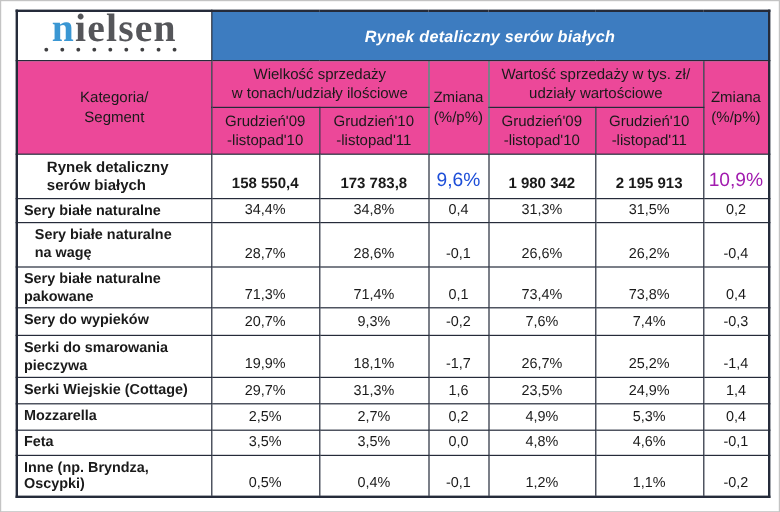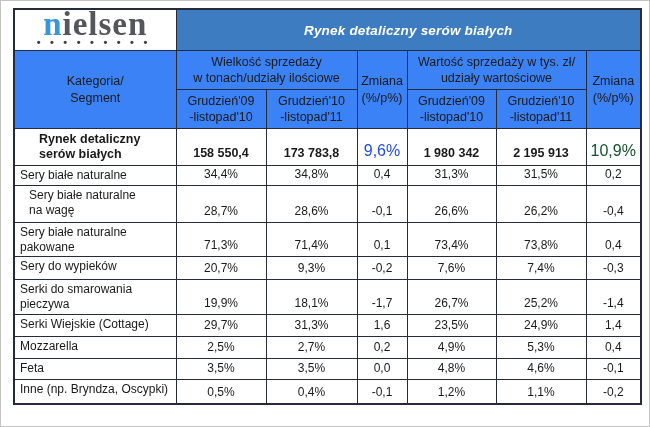--- a/index.html
+++ b/index.html
@@ -57,41 +57,42 @@
     font-style: italic;
     text-align: center;
     vertical-align: middle;
     letter-spacing: 0.2px;
   }
 
   
   tr.hdr-grp { height: 39px; }
   tr.hdr-period { height: 39px; }
   tr.hdr-grp th, tr.hdr-period th {
-    background: #3b82f6;
+    background: #ec4899;
     font-weight: normal;
     font-size: 12.5px;
     text-align: center;
     vertical-align: middle;
     white-space: pre-line;
     line-height: 1.3;
   }
   th.cat { font-size: 13px; }
   th.chgh { font-size: 12.5px; }
   th.per { font-size: 12px; }
 
   
   td.lbl {
     background: #ffffff;
     font-size: 12px;
     text-align: left;
     vertical-align: top;
     padding: 2px 3px 2px 5px;
     white-space: pre-line;
     line-height: 1.22;
+    font-weight: bold;
   }
   td.lbl.indent { padding-left: 14px; }
   td.lbl.b { font-weight: bold; font-size: 12.5px; padding-top: 3px; padding-left: 24px; }
   td.num {
     background: #ffffff;
     font-size: 12px;
     text-align: center;
     vertical-align: bottom;
     padding-bottom: 4px;
   }
@@ -161,21 +162,21 @@
     </tr>
 
     <tr class="r0 total">
       <td class="lbl b">Rynek detaliczny
 serów białych</td>
       <td class="num b">158 550,4</td>
       <td class="num b">173 783,8</td>
       <td class="num big" style="color:#1d4ed8">9,6%</td>
       <td class="num b">1 980 342</td>
       <td class="num b">2 195 913</td>
-      <td class="num big" style="color:#14532d">10,9%</td>
+      <td class="num big" style="color:#a21caf">10,9%</td>
     </tr>
 
     <tr class="r1">
       <td class="lbl">Sery białe naturalne</td>
       <td class="num">34,4%</td>
       <td class="num">34,8%</td>
       <td class="num">0,4</td>
       <td class="num">31,3%</td>
       <td class="num">31,5%</td>
       <td class="num">0,2</td>

